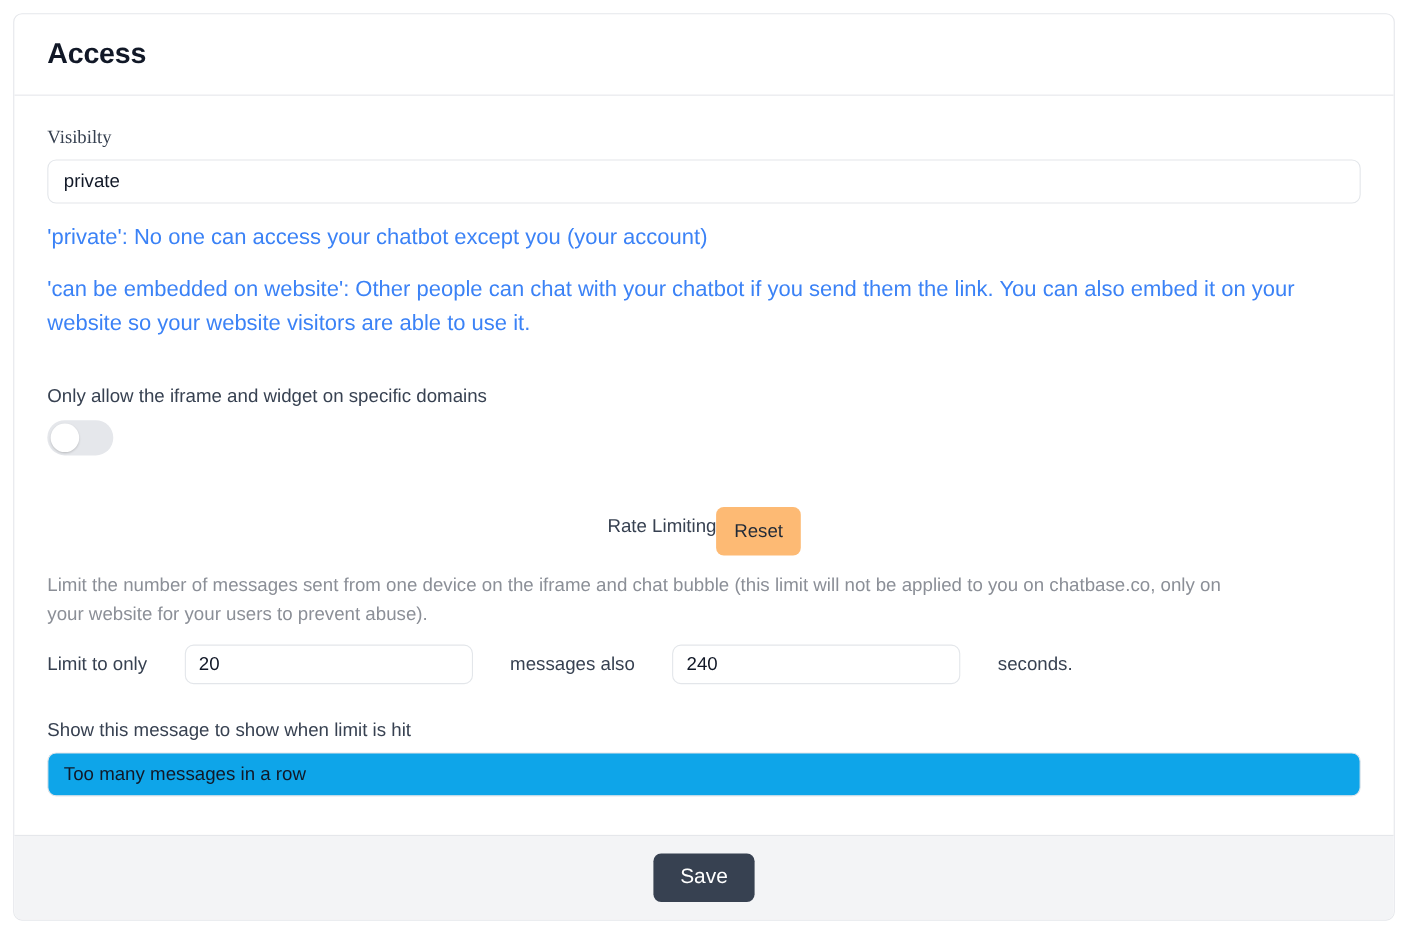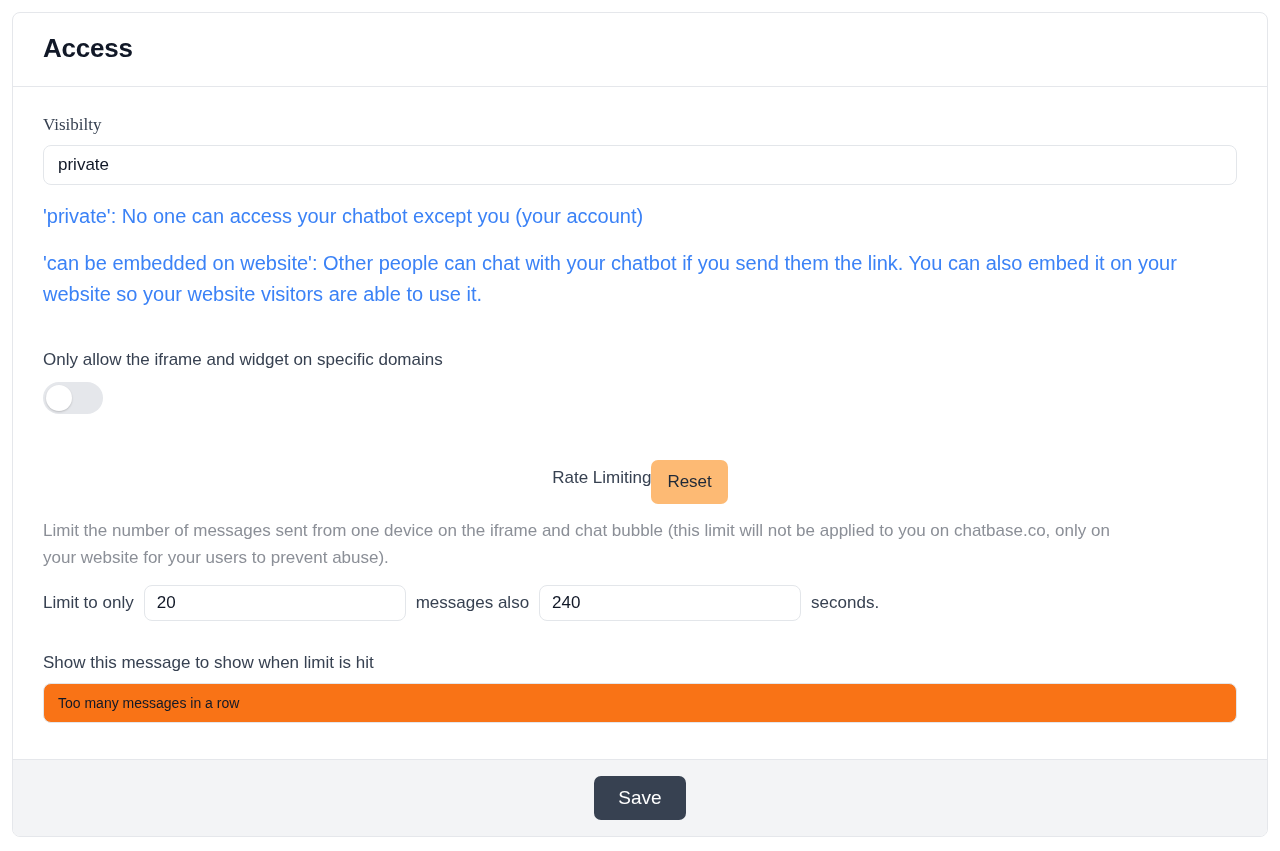--- a/index.html
+++ b/index.html
@@ -150,20 +150,21 @@
     margin-top: 14px;
     max-width: 1090px;
   }
 
   .limit-row {
     display: flex;
     align-items: center;
     margin-top: 14px;
     font-size: 17px;
     color: #374151;
+    gap: 24px;
   }
 
   .limit-row .txt {
     white-space: nowrap;
   }
 
   .num-input {
     width: 262px;
     height: 36px;
     box-sizing: border-box;
@@ -183,25 +184,25 @@
     margin-top: 32px;
   }
 
   .text-input {
     margin-top: 10px;
     width: 100%;
     height: 40px;
     box-sizing: border-box;
     border: 1px solid #e3e6ea;
     border-radius: 8px;
-    font-size: 14px;
+    font-size: 17px;
     color: #111827;
     padding: 0 14px;
     font-family: "Liberation Sans", sans-serif;
-    background: #f97316;
+    background: #0ea5e9;
   }
 
   .card-footer {
     background: #f3f4f6;
     border-top: 1px solid #e5e7eb;
     padding: 16px 30px;
     display: flex;
     justify-content: center;
     align-items: center;
   }

